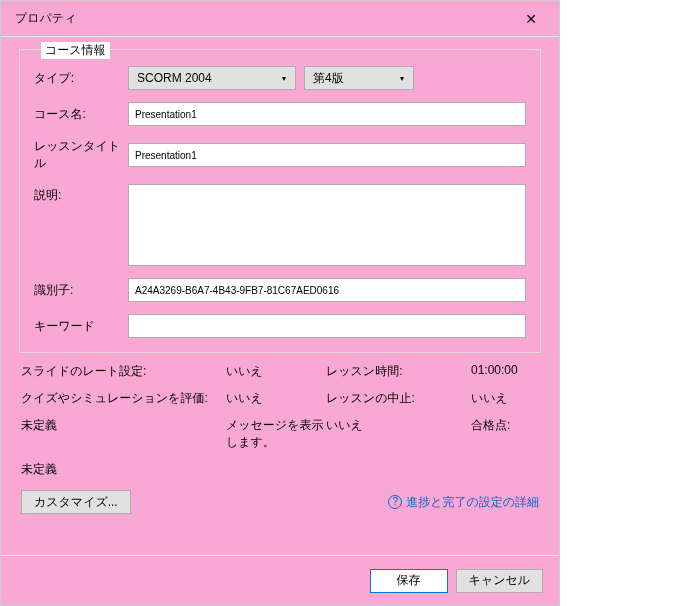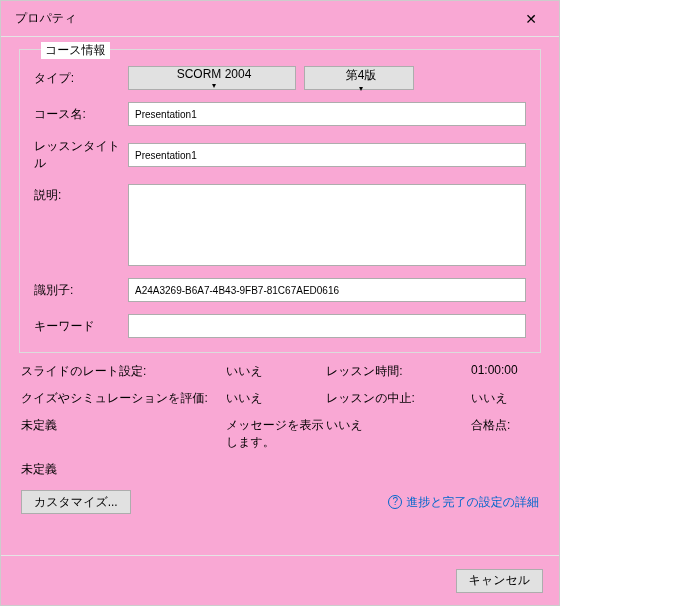--- a/index.html
+++ b/index.html
@@ -80,21 +80,20 @@
     .combo {
       height: 24px;
       border: 1px solid #adadad;
       background: #e1e1e1;
       display: flex;
       align-items: center;
       padding: 0 4px 0 8px;
       font-size: 12px;
       position: relative;
       cursor: default;
-      flex-direction: column;
     }
     .combo.type-combo { width: 168px; }
     .combo.ver-combo { width: 110px; }
     .combo .combo-text { flex: 1; }
     .combo .combo-arrow {
       width: 14px;
       display: flex;
       align-items: center;
       justify-content: center;
       font-size: 8px;
@@ -282,15 +281,16 @@
         <span class="link">
           <span class="help-icon">?</span>
           <span>進捗と完了の設定の詳細</span>
         </span>
       </div>
     </div>
 
   </div>
 
   <div class="footer">
+    <button class="btn primary">保存</button>
     <button class="btn">キャンセル</button>
   </div>
 </div>
 
 </body></html>

